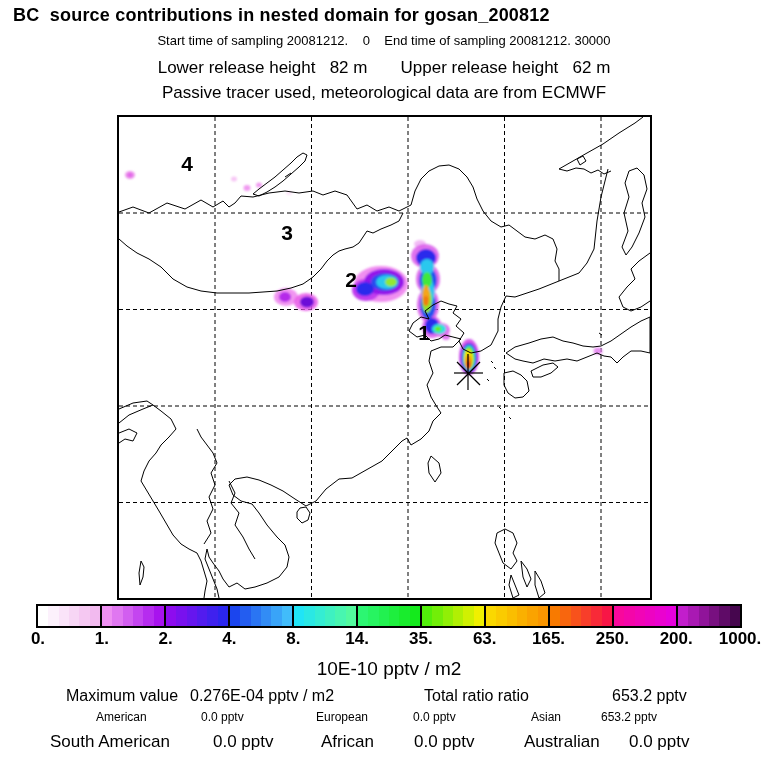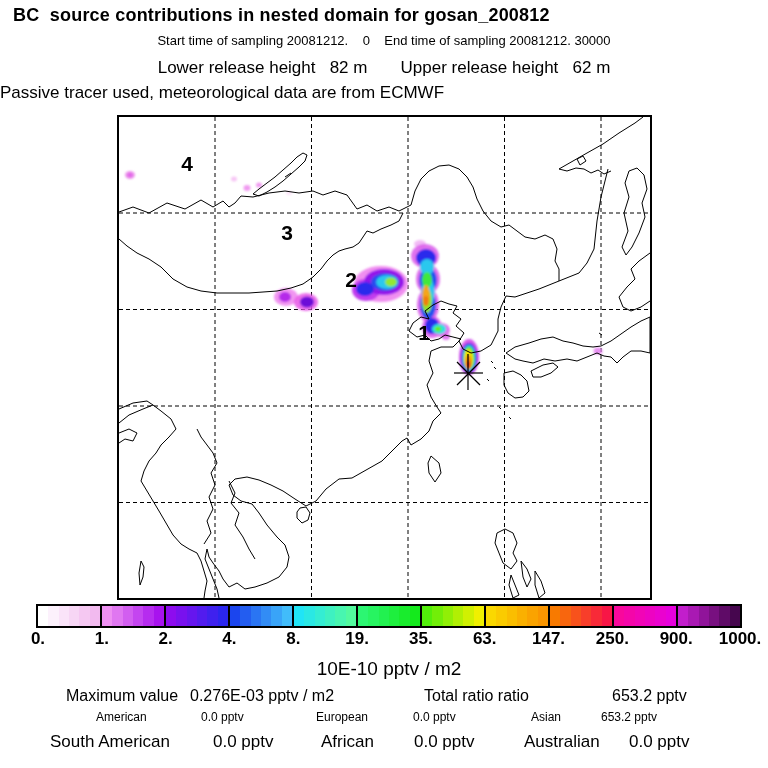--- a/index.html
+++ b/index.html
@@ -2,21 +2,21 @@
 <html><head>
 <meta charset="utf-8">
 <style>
   html,body{margin:0;padding:0;}
   body{width:768px;height:768px;background:#ffffff;position:relative;
        font-family:"Liberation Sans",sans-serif;color:#000;overflow:hidden;}
   .hline{position:absolute;white-space:pre;}
   #title{left:13px;top:5px;font-size:18px;font-weight:bold;letter-spacing:.2px;}
   #line-sampling{left:0;top:33px;width:768px;text-align:center;font-size:13px;}
   #line-release{left:0;top:58px;width:768px;text-align:center;font-size:17px;}
-  #line-tracer{left:0;top:83px;width:768px;font-size:17px;}
+  #line-tracer{left:0;top:83px;width:768px;text-align:center;font-size:17px;}
   #map{position:absolute;left:117px;top:115px;width:531px;height:481px;
        border:2px solid #000;overflow:hidden;background:#fff;}
   #map svg{display:block;}
   .region-num{position:absolute;font-size:21px;font-weight:bold;
               transform:translate(-50%,-50%);line-height:1;}
   #colorbar{position:absolute;left:36px;top:604px;width:706px;height:24px;
             border:2px solid #000;box-sizing:border-box;display:flex;}
   .cb-seg{flex:1;display:flex;border-left:2px solid #000;}
   .cb-seg:first-child{border-left:none;}
   .cb-cell{flex:1;height:100%;}
@@ -296,32 +296,32 @@
       <div class="cb-cell" style="background: rgb(95, 11, 103);"></div>
       <div class="cb-cell" style="background: rgb(70, 6, 78);"></div>
     </div>
   </div>
 <div id="ticks">
     <span style="left: 0px;">0.</span>
     <span style="left: 63.8182px;">1.</span>
     <span style="left: 127.636px;">2.</span>
     <span style="left: 191.455px;">4.</span>
     <span style="left: 255.273px;">8.</span>
-    <span style="left: 319.091px;">19.</span>
+    <span style="left: 319.091px;">14.</span>
     <span style="left: 382.909px;">35.</span>
     <span style="left: 446.727px;">63.</span>
-    <span style="left: 510.545px;">147.</span>
+    <span style="left: 510.545px;">165.</span>
     <span style="left: 574.364px;">250.</span>
-    <span style="left: 638.182px;">900.</span>
+    <span style="left: 638.182px;">200.</span>
     <span style="left: 702px;">1000.</span>
   </div>
 <div id="unit-label">10E-10 pptv / m2</div>
 
 <span class="s r1" style="left:66px">Maximum value</span>
-<span class="s r1" style="left:190px">0.276E-03 pptv / m2</span>
+<span class="s r1" style="left:190px">0.276E-04 pptv / m2</span>
 <span class="s r1" style="left:424px">Total ratio ratio</span>
 <span class="s r1" style="left:612px">653.2 pptv</span>
 
 <span class="s r2" style="left:96px">American</span>
 <span class="s r2" style="left:201px">0.0 pptv</span>
 <span class="s r2" style="left:316px">European</span>
 <span class="s r2" style="left:413px">0.0 pptv</span>
 <span class="s r2" style="left:531px">Asian</span>
 <span class="s r2" style="left:601px">653.2 pptv</span>
 

